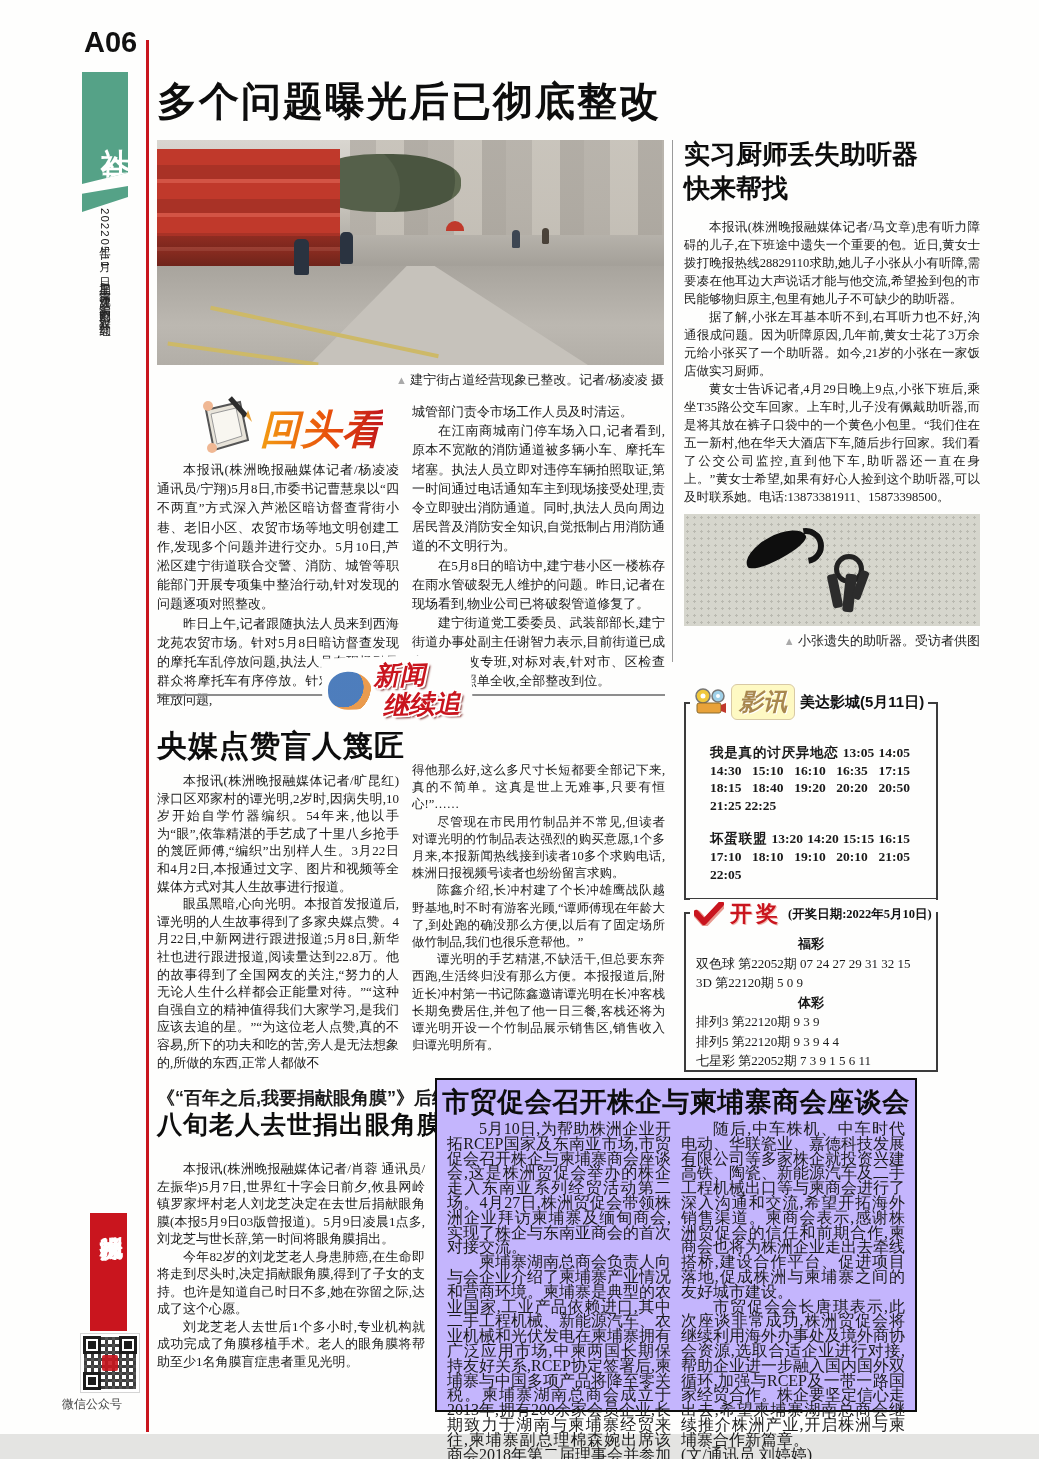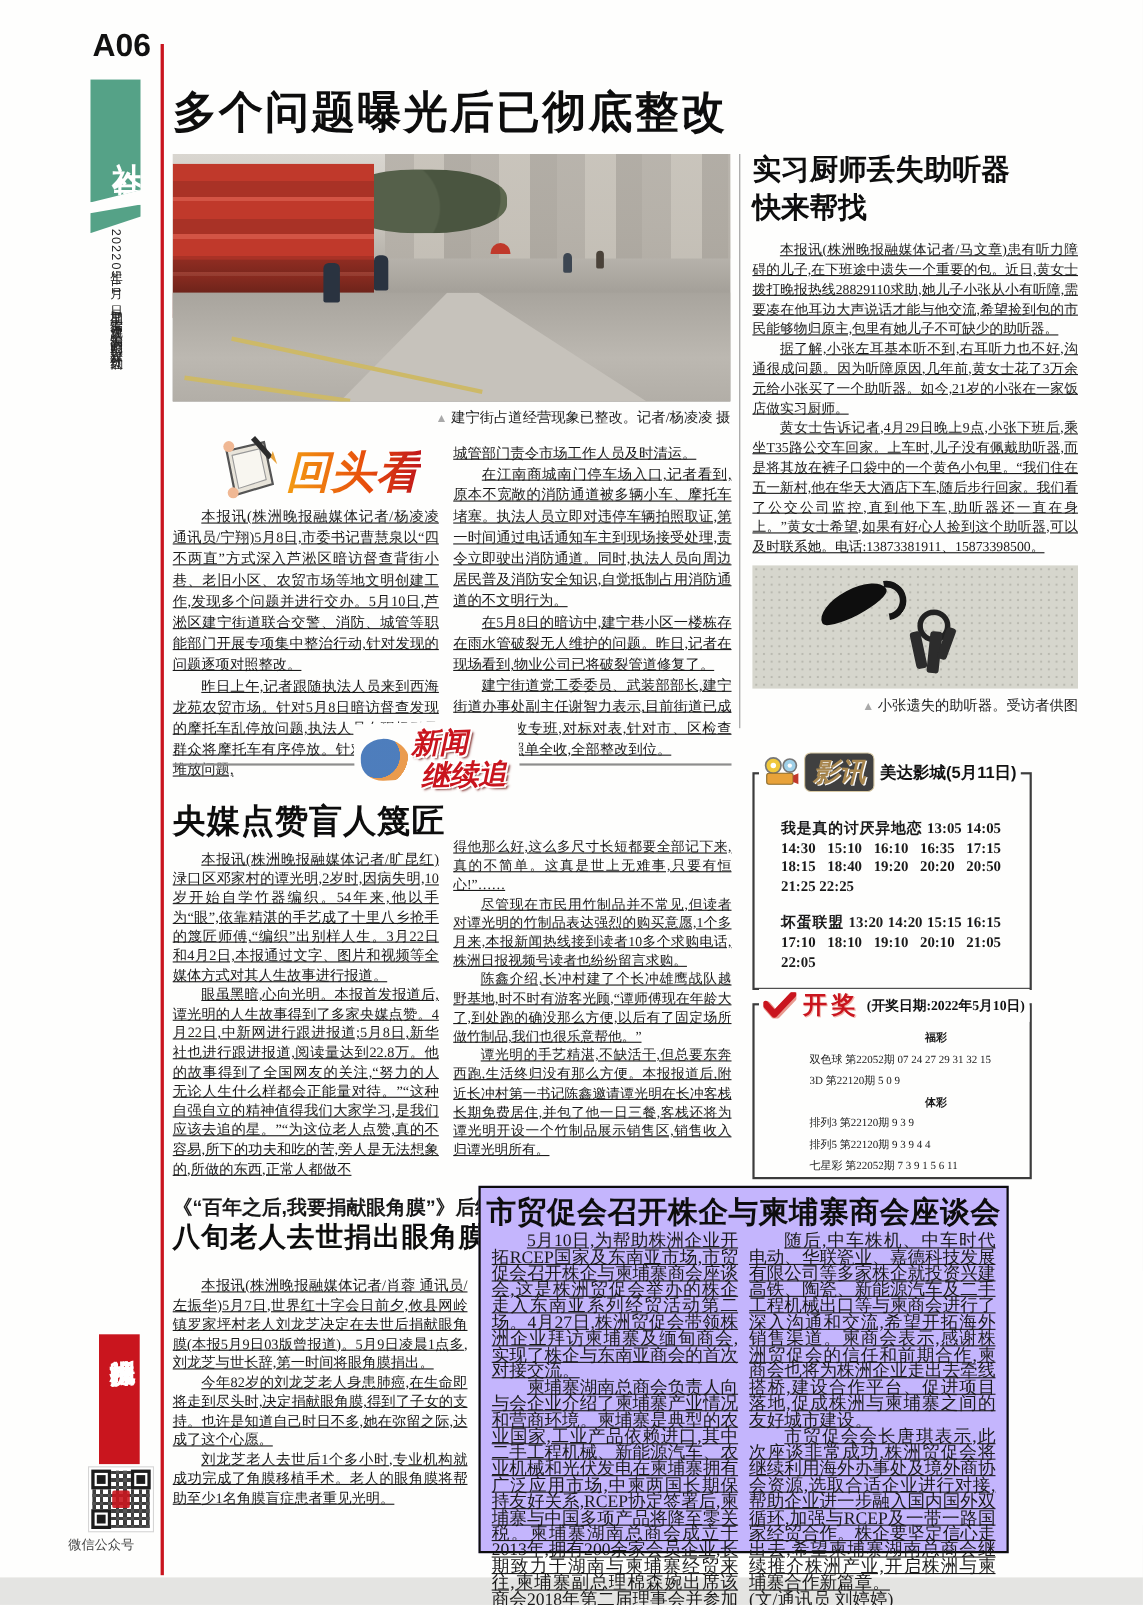--- a/index.html
+++ b/index.html
@@ -25,21 +25,21 @@
   .qr-pattern{position:absolute;inset:3px;
       background-image:repeating-linear-gradient(0deg,#1c1c1c 0 3px,transparent 3px 7px),
                        repeating-linear-gradient(90deg,#1c1c1c 0 3px,transparent 3px 7px);
       background-blend-mode:screen;opacity:.85;}
   .qr-finder{position:absolute;width:12px;height:12px;border:3px solid #1c1c1c;background:#fff;}
   .qr-finder i{position:absolute;inset:2px;background:#1c1c1c;display:block;}
   .qr-stamp{position:absolute;left:21px;top:21px;width:16px;height:16px;background:#c9151e;border-radius:2px;opacity:.9;}
   .wechat-label{left:62px;top:1396px;font-size:12px;color:#444;font-family:"Liberation Sans",sans-serif;}
   .bottom-strip{left:0;top:1434px;width:1039px;height:25px;background:#e4e4e2;}
   
-  .col p{margin:0;text-align:justify;text-justify:inter-ideograph;text-indent:2em;text-decoration:underline;}
+  .col p{margin:0;text-align:justify;text-justify:inter-ideograph;text-indent:2em;}
   .col p.cont{text-indent:0;}
   .caption{font-size:13px;color:#222;text-align:right;}
   .caption .mark{color:#a9a9a9;font-size:11px;}
   h1,h2,h3{margin:0;font-family:"Liberation Sans",sans-serif;color:#0d0d0d;}
   
   .lead-headline{left:157px;top:74px;font-size:40px;font-weight:900;letter-spacing:2px;}
   .street-photo{left:157px;top:140px;width:507px;height:225px;overflow:hidden;
       background:linear-gradient(180deg,#d9d6d0 0%,#c6c2ba 30%,#a5a19a 55%,#98948d 78%,#8f8b85 100%);}
   .sp-buildings{position:absolute;right:0;top:0;width:62%;height:42%;
       background:repeating-linear-gradient(90deg,#b3aea6 0 26px,#c6c1b8 26px 54px,#aba69e 54px 78px);opacity:.85;}
@@ -98,32 +98,32 @@
       color:#c9151e;text-shadow:-1.5px -1.5px 0 #fff,1.5px -1.5px 0 #fff,-1.5px 1.5px 0 #fff,1.5px 1.5px 0 #fff,2.5px 2.5px 2px #80302e;}
   .bf-line1{left:52px;top:2px;font-size:26px;}
   .bf-line2{left:60px;top:32px;font-size:26px;}
   .follow-headline{left:157px;top:726px;font-size:30px;font-weight:800;letter-spacing:1px;}
   .follow-col1{left:157px;top:772px;width:242px;font-size:13px;line-height:17.6px;}
   .follow-col2{left:412px;top:762px;width:253px;font-size:12.5px;line-height:17.2px;}
   
   .cinema-box{left:684px;top:702px;width:250px;height:194px;border:2px solid #3c3c3c;background:#fefefd;}
   .cinema-badge{position:absolute;left:4px;top:-20px;display:flex;align-items:center;gap:5px;background:#fefefd;padding:0 4px;}
   .cinema-word{font-family:"Liberation Sans",sans-serif;font-size:24px;font-weight:900;font-style:italic;color:#a8874f;
-      background:#404040;border-radius:6px;padding:1px 7px;border:1px solid #d8c9a4;
+      background:#fef9c3;border-radius:6px;padding:1px 7px;border:1px solid #d8c9a4;
       text-shadow:1px 1px 0 #fff;}
   .cinema-title{font-family:"Liberation Sans",sans-serif;font-size:15px;font-weight:bold;color:#111;}
   .cinema-body{position:absolute;left:8px;top:24px;width:232px;font-size:13.5px;line-height:17.6px;}
   .cinema-body p{margin:16px;text-align:justify;font-weight:bold;}
   
   .lottery-box{left:684px;top:912px;width:250px;height:156px;border:2px solid #3c3c3c;background:#fefefd;}
   .lottery-badge{position:absolute;left:4px;top:-15px;display:flex;align-items:center;gap:6px;background:#fefefd;padding:0 4px;}
   .lottery-word{font-family:"Liberation Sans",sans-serif;font-size:22px;font-weight:900;color:#c9151e;letter-spacing:4px;
       text-shadow:1px 1px 0 #f2b6ae;}
   .lottery-date{font-size:12.5px;font-weight:bold;color:#111;}
-  .lottery-body{position:absolute;left:10px;top:20px;width:230px;font-size:10px;line-height:19.5px;margin-left:40px;}
+  .lottery-body{position:absolute;left:10px;top:20px;width:230px;font-size:13px;line-height:19.5px;}
   .lottery-body .hdr{text-align:center;font-weight:bold;}
   .lottery-body p{margin:0;}
   
   .cornea-kicker{left:157px;top:1086px;font-size:18px;font-weight:bold;font-family:"Liberation Sans",sans-serif;}
   .cornea-headline{left:157px;top:1108px;font-size:25px;font-weight:900;letter-spacing:1px;}
   .cornea-col{left:157px;top:1160px;width:268px;font-size:13px;line-height:17.5px;}
   
   .trade-box{left:435px;top:1078px;width:478px;height:330px;border:2.5px solid #0d0d0d;background:#c4b5fd;}
   .trade-headline{position:absolute;left:0;top:4px;width:100%;text-align:center;font-size:27px;font-weight:900;letter-spacing:.5px;}
   .trade-cols{position:absolute;left:10px;top:42px;width:458px;display:flex;gap:10px;}

